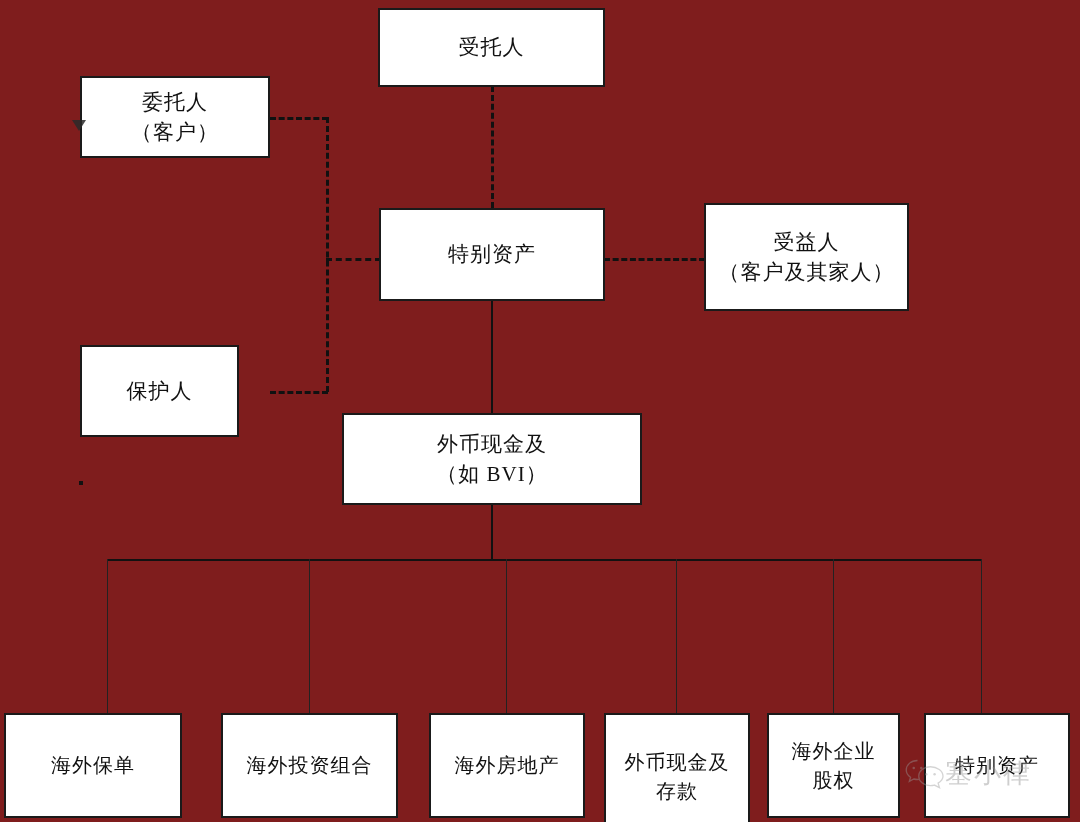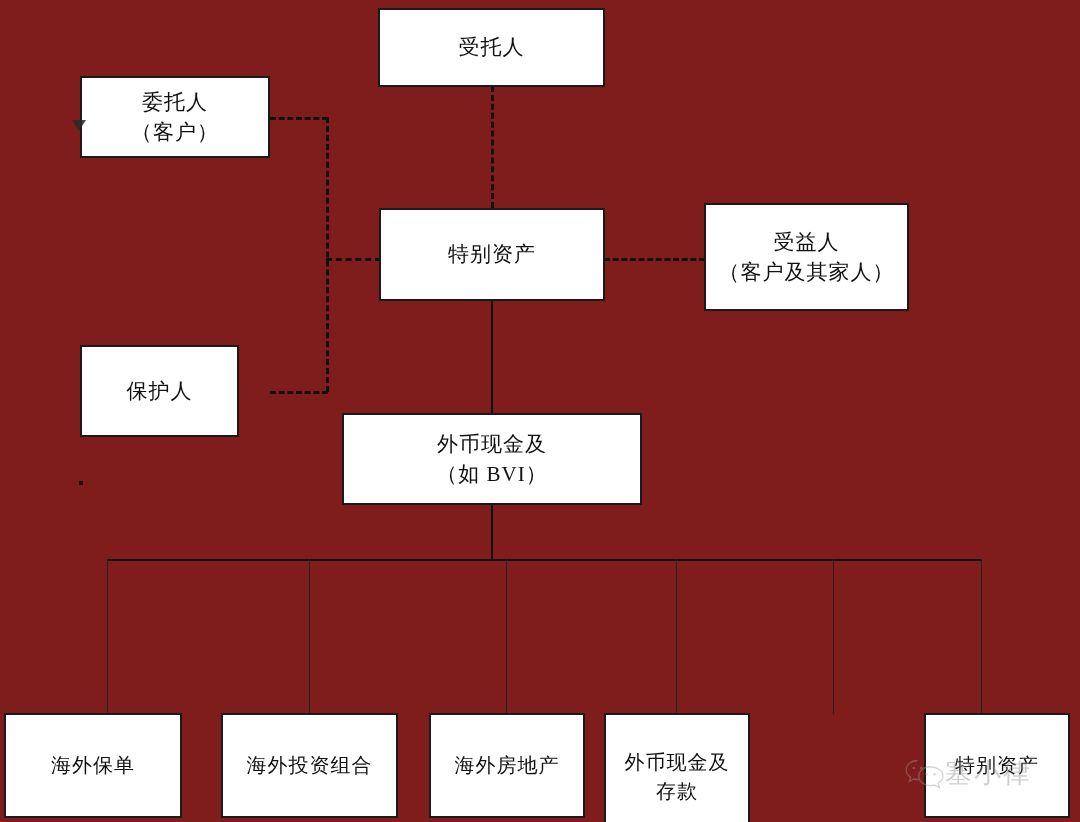--- a/index.html
+++ b/index.html
@@ -175,20 +175,24 @@
   <div class="node small" style="left:429px; top:713px; width:156px; height:105px;text-align:center;">
     <span>海外房地产</span>
 
   </div>
 
   <div class="node small" style="left:604px; top:713px; width:146px; height:128px;">
     <span>外币现金及</span>
     <span class="line2">存款</span>
   </div>
 
+  <div class="node small" style="left:767px; top:713px; width:133px; height:105px;">
+    <span>海外企业</span>
+    <span class="line2">股权</span>
+  </div>
 
   <div class="node small" style="left:924px; top:713px; width:146px; height:105px;">
     <span>特别资产</span>
 
   </div>
 
   <div class="watermark" style="left:905px; top:740px;">
     <span class="wm-logo">
       <svg viewBox="0 0 48 40" width="40" height="34" aria-hidden="true">
         <g fill="none" stroke="#9a9a9a" stroke-width="1.6">

